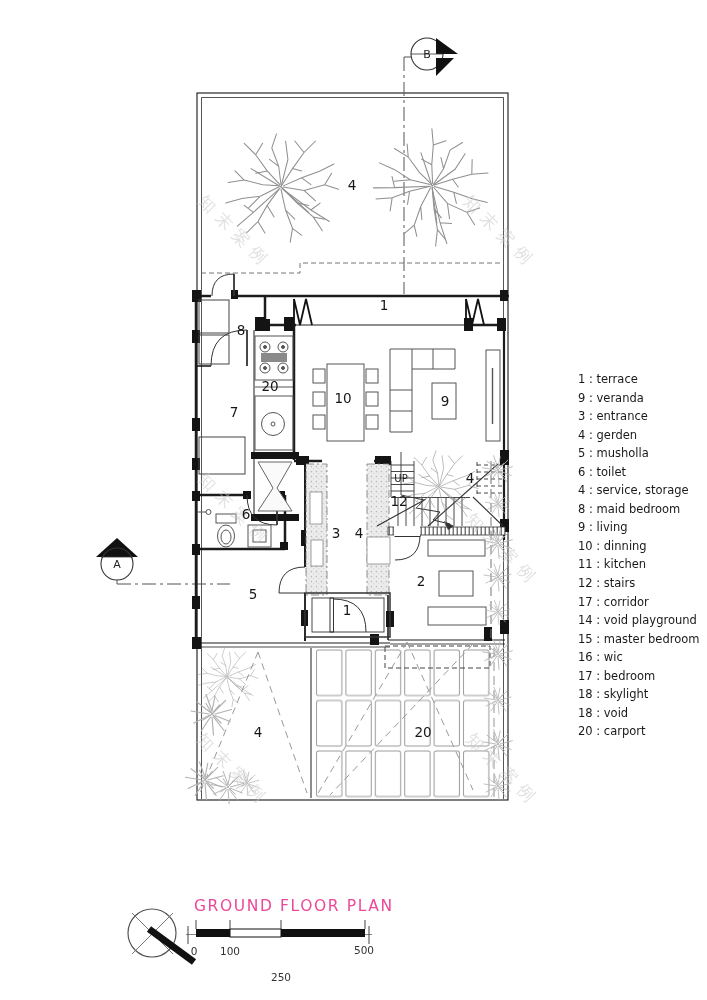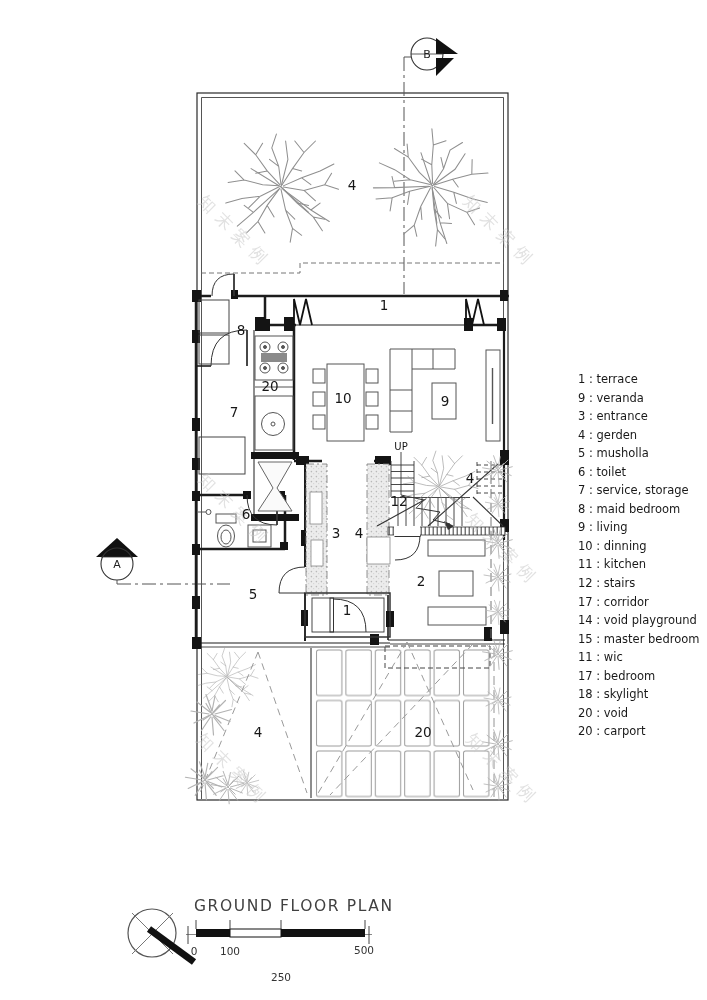--- a/index.html
+++ b/index.html
@@ -1,25 +1,25 @@
 <!DOCTYPE html>
 <html><head>
 <meta charset="utf-8">
 <style>
   html,body{margin:0;padding:0;background:#fff;}
   .stage{position:relative;width:707px;height:1000px;background:#fff;overflow:hidden;
          font-family:"DejaVu Sans","Liberation Sans",sans-serif;}
   .rl{position:absolute;transform:translate(-50%,-50%);font-size:13.5px;color:#161616;
       white-space:nowrap;background:transparent;}
-  .rl.small{font-size:10px;}
+  .rl.small{font-size:10px;margin-top:32px;}
   .sec{position:absolute;transform:translate(-50%,-50%);font-size:11px;color:#222;}
   .legend{position:absolute;left:578px;top:358px;font-size:11.5px;line-height:18.55px;color:#191919;margin-top:12px;}
   .legend div{white-space:nowrap;}
   .title{position:absolute;left:194px;top:897px;font-size:15.5px;letter-spacing:1.6px;
-         color:#404040;white-space:nowrap;}
+         color:#ec4899;white-space:nowrap;}
   .sl{position:absolute;transform:translate(-50%,0);font-size:10.5px;color:#333;}
   .wm{position:absolute;transform:translate(-50%,-50%) rotate(45deg);font-size:17px;
       letter-spacing:7px;color:#c9c9c9;opacity:.55;white-space:nowrap;pointer-events:none;}
   svg{position:absolute;left:0;top:0;}
 </style>
 </head>
 <body>
 
 <div class="stage">
 
@@ -386,33 +386,33 @@
   <span class="rl" style="left:258px;top:732px">4</span>
   <span class="rl" style="left:423px;top:732px">20</span>
 
   <div class="legend">
     <div>1 : terrace</div>
     <div>9 : veranda</div>
     <div>3 : entrance</div>
     <div>4 : gerden</div>
     <div>5 : musholla</div>
     <div>6 : toilet</div>
-    <div>7 : service, storage</div>
+    <div>4 : service, storage</div>
     <div>8 : maid bedroom</div>
     <div>9 : living</div>
     <div>10 : dinning</div>
     <div>11 : kitchen</div>
     <div>12 : stairs</div>
     <div>17 : corridor</div>
     <div>14 : void playground</div>
     <div>15 : master bedroom</div>
-    <div>11 : wic</div>
+    <div>16 : wic</div>
     <div>17 : bedroom</div>
     <div>18 : skylight</div>
-    <div>20 : void</div>
+    <div>18 : void</div>
     <div>20 : carport</div>
   </div>
 
   <div class="title">GROUND FLOOR PLAN</div>
   <span class="sl" style="left:194px;top:945px">0</span>
   <span class="sl" style="left:230px;top:945px">100</span>
   <span class="sl" style="left:281px;top:971px">250</span>
   <span class="sl" style="left:364px;top:944px">500</span>
 
 </div>

